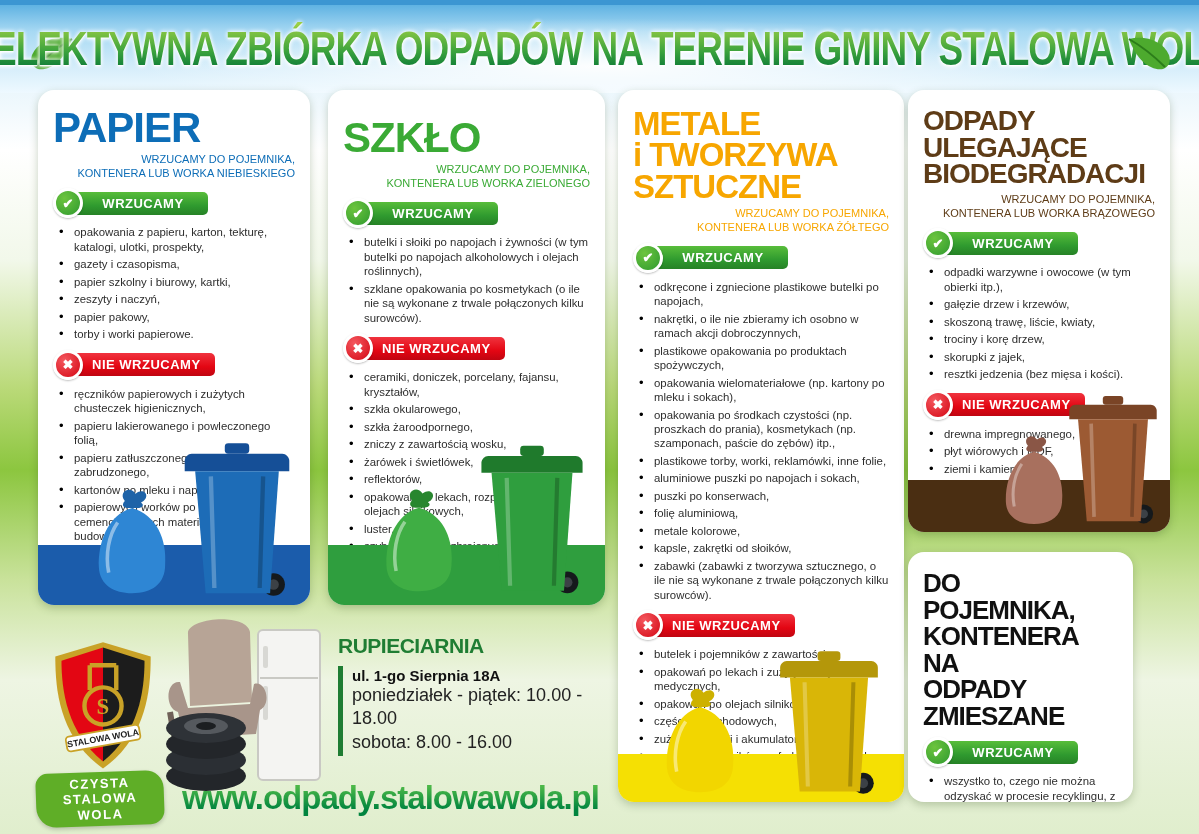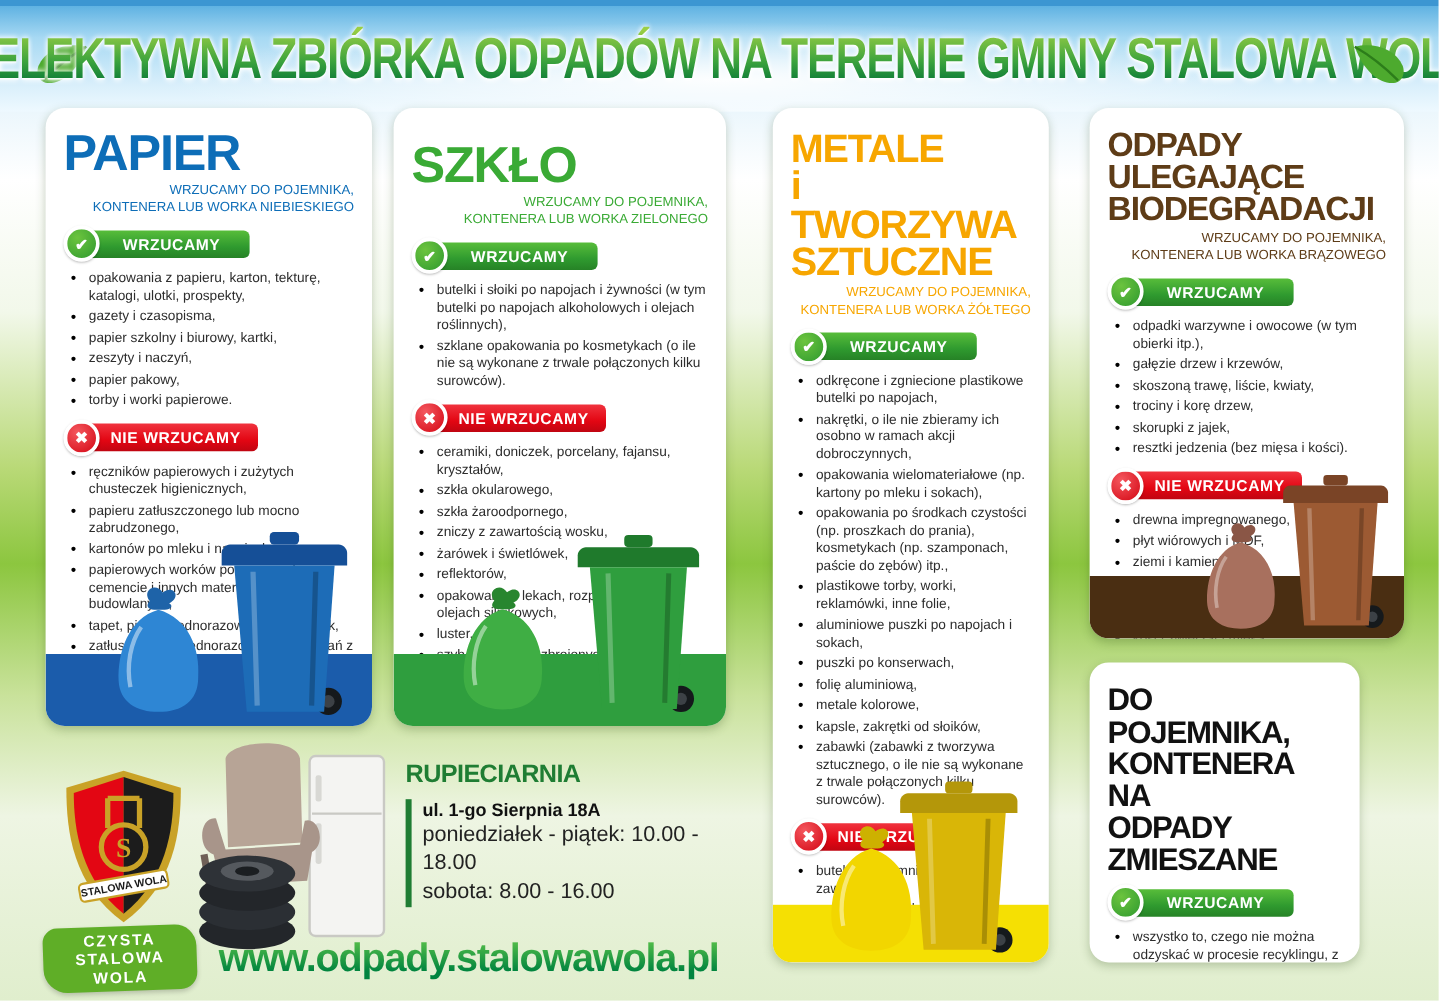--- a/index.html
+++ b/index.html
@@ -16,21 +16,21 @@
     background:linear-gradient(180deg,#9bcf45 5%,#3aa23d 55%,#006f35 95%);
     -webkit-background-clip:text; background-clip:text; color:transparent;
     filter:drop-shadow(0 0 2px #ffffff) drop-shadow(0 1px 0 rgba(255,255,255,.9));}
   .leaf{position:absolute; top:28px; width:46px; height:40px;}
   .leaf.left{left:28px;} .leaf.right{right:26px; transform:scaleX(-1);}
   
   .card{position:absolute; background:#fff; border-radius:16px; box-sizing:border-box;
     padding:16px 15px; box-shadow:0 3px 8px rgba(40,70,20,.25); overflow:hidden;}
   #card-papier{left:38px; top:90px; width:272px; height:515px;}
   #card-szklo{left:328px; top:90px; width:277px; height:515px;}
-  #card-metale{left:644px; top:90px; width:230px; height:712px;}
+  #card-metale{left:618px; top:90px; width:286px; height:712px;}
   #card-bio{left:908px; top:90px; width:262px; height:442px;}
   #card-zmieszane{left:908px; top:552px; width:225px; height:250px;}
   .card-title{margin:2px 0 2px; font-weight:900; white-space:pre-line; line-height:.95; letter-spacing:-1px;}
   #card-papier .card-title{font-size:42px;}
   #card-szklo .card-title{font-size:42px;}
   #card-metale .card-title{font-size:33px;}
   #card-bio .card-title{font-size:28px;}
   #card-zmieszane .card-title{font-size:26px; line-height:1.02;}
   .card-subtitle{margin:4px 0 8px; font-weight:normal; font-size:11px; line-height:1.3; white-space:pre-line;text-align:right;}
   .badge{display:flex; align-items:center; margin:8px 0 7px; position:relative;}
@@ -111,20 +111,21 @@
         <li class="item">papier pakowy,</li>
         <li class="item">torby i worki papierowe.</li>
       </ul>
     <div class="badge deny">
       <span class="badge-circle">✖</span>
       <span class="badge-pill">NIE WRZUCAMY</span>
     </div>
     <ul class="items deny-list">
 
     <li class="item">ręczników papierowych i zużytych chusteczek higienicznych,</li>
+        <li class="item">papieru lakierowanego i powleczonego folią,</li>
         <li class="item">papieru zatłuszczonego lub mocno zabrudzonego,</li>
         <li class="item">kartonów po mleku i napojach,</li>
         <li class="item">papierowych worków po nawozach, cemencie i innych materiałach budowlanych,</li>
         <li class="item">tapet, pieluch jednorazowych i podpasek,</li>
         <li class="item">zatłuszczonych jednorazowych opakowań z papieru i naczyń jednorazowych,</li>
         <li class="item">ubrań.</li>
       </ul>
     <div class="strip" style="background-color: rgb(27, 92, 171);"></div>
     <svg class="bag" viewBox="0 0 100 125">
       <path d="M42,20 c-8,-10 6,-18 12,-8 c10,-8 18,4 6,10 c4,2 2,6 -4,6 l-10,0 c-6,0 -8,-4 -4,-8 Z" fill="#1e63a8"></path>
@@ -197,20 +198,21 @@
     <p class="card-subtitle" style="color: rgb(247, 166, 0);">WRZUCAMY DO POJEMNIKA,
 KONTENERA LUB WORKA ŻÓŁTEGO</p>
     <div class="badge allow">
       <span class="badge-circle">✔</span>
       <span class="badge-pill">WRZUCAMY</span>
     </div>
     <ul class="items">
 
     <li class="item">odkręcone i zgniecione plastikowe butelki po napojach,</li>
         <li class="item">nakrętki, o ile nie zbieramy ich osobno w ramach akcji dobroczynnych,</li>
+        <li class="item">plastikowe opakowania po produktach spożywczych,</li>
         <li class="item">opakowania wielomateriałowe (np. kartony po mleku i sokach),</li>
         <li class="item">opakowania po środkach czystości (np. proszkach do prania), kosmetykach (np. szamponach, paście do zębów) itp.,</li>
         <li class="item">plastikowe torby, worki, reklamówki, inne folie,</li>
         <li class="item">aluminiowe puszki po napojach i sokach,</li>
         <li class="item">puszki po konserwach,</li>
         <li class="item">folię aluminiową,</li>
         <li class="item">metale kolorowe,</li>
         <li class="item">kapsle, zakrętki od słoików,</li>
         <li class="item">zabawki (zabawki z tworzywa sztucznego, o ile nie są wykonane z trwale połączonych kilku surowców).</li>
       </ul>

